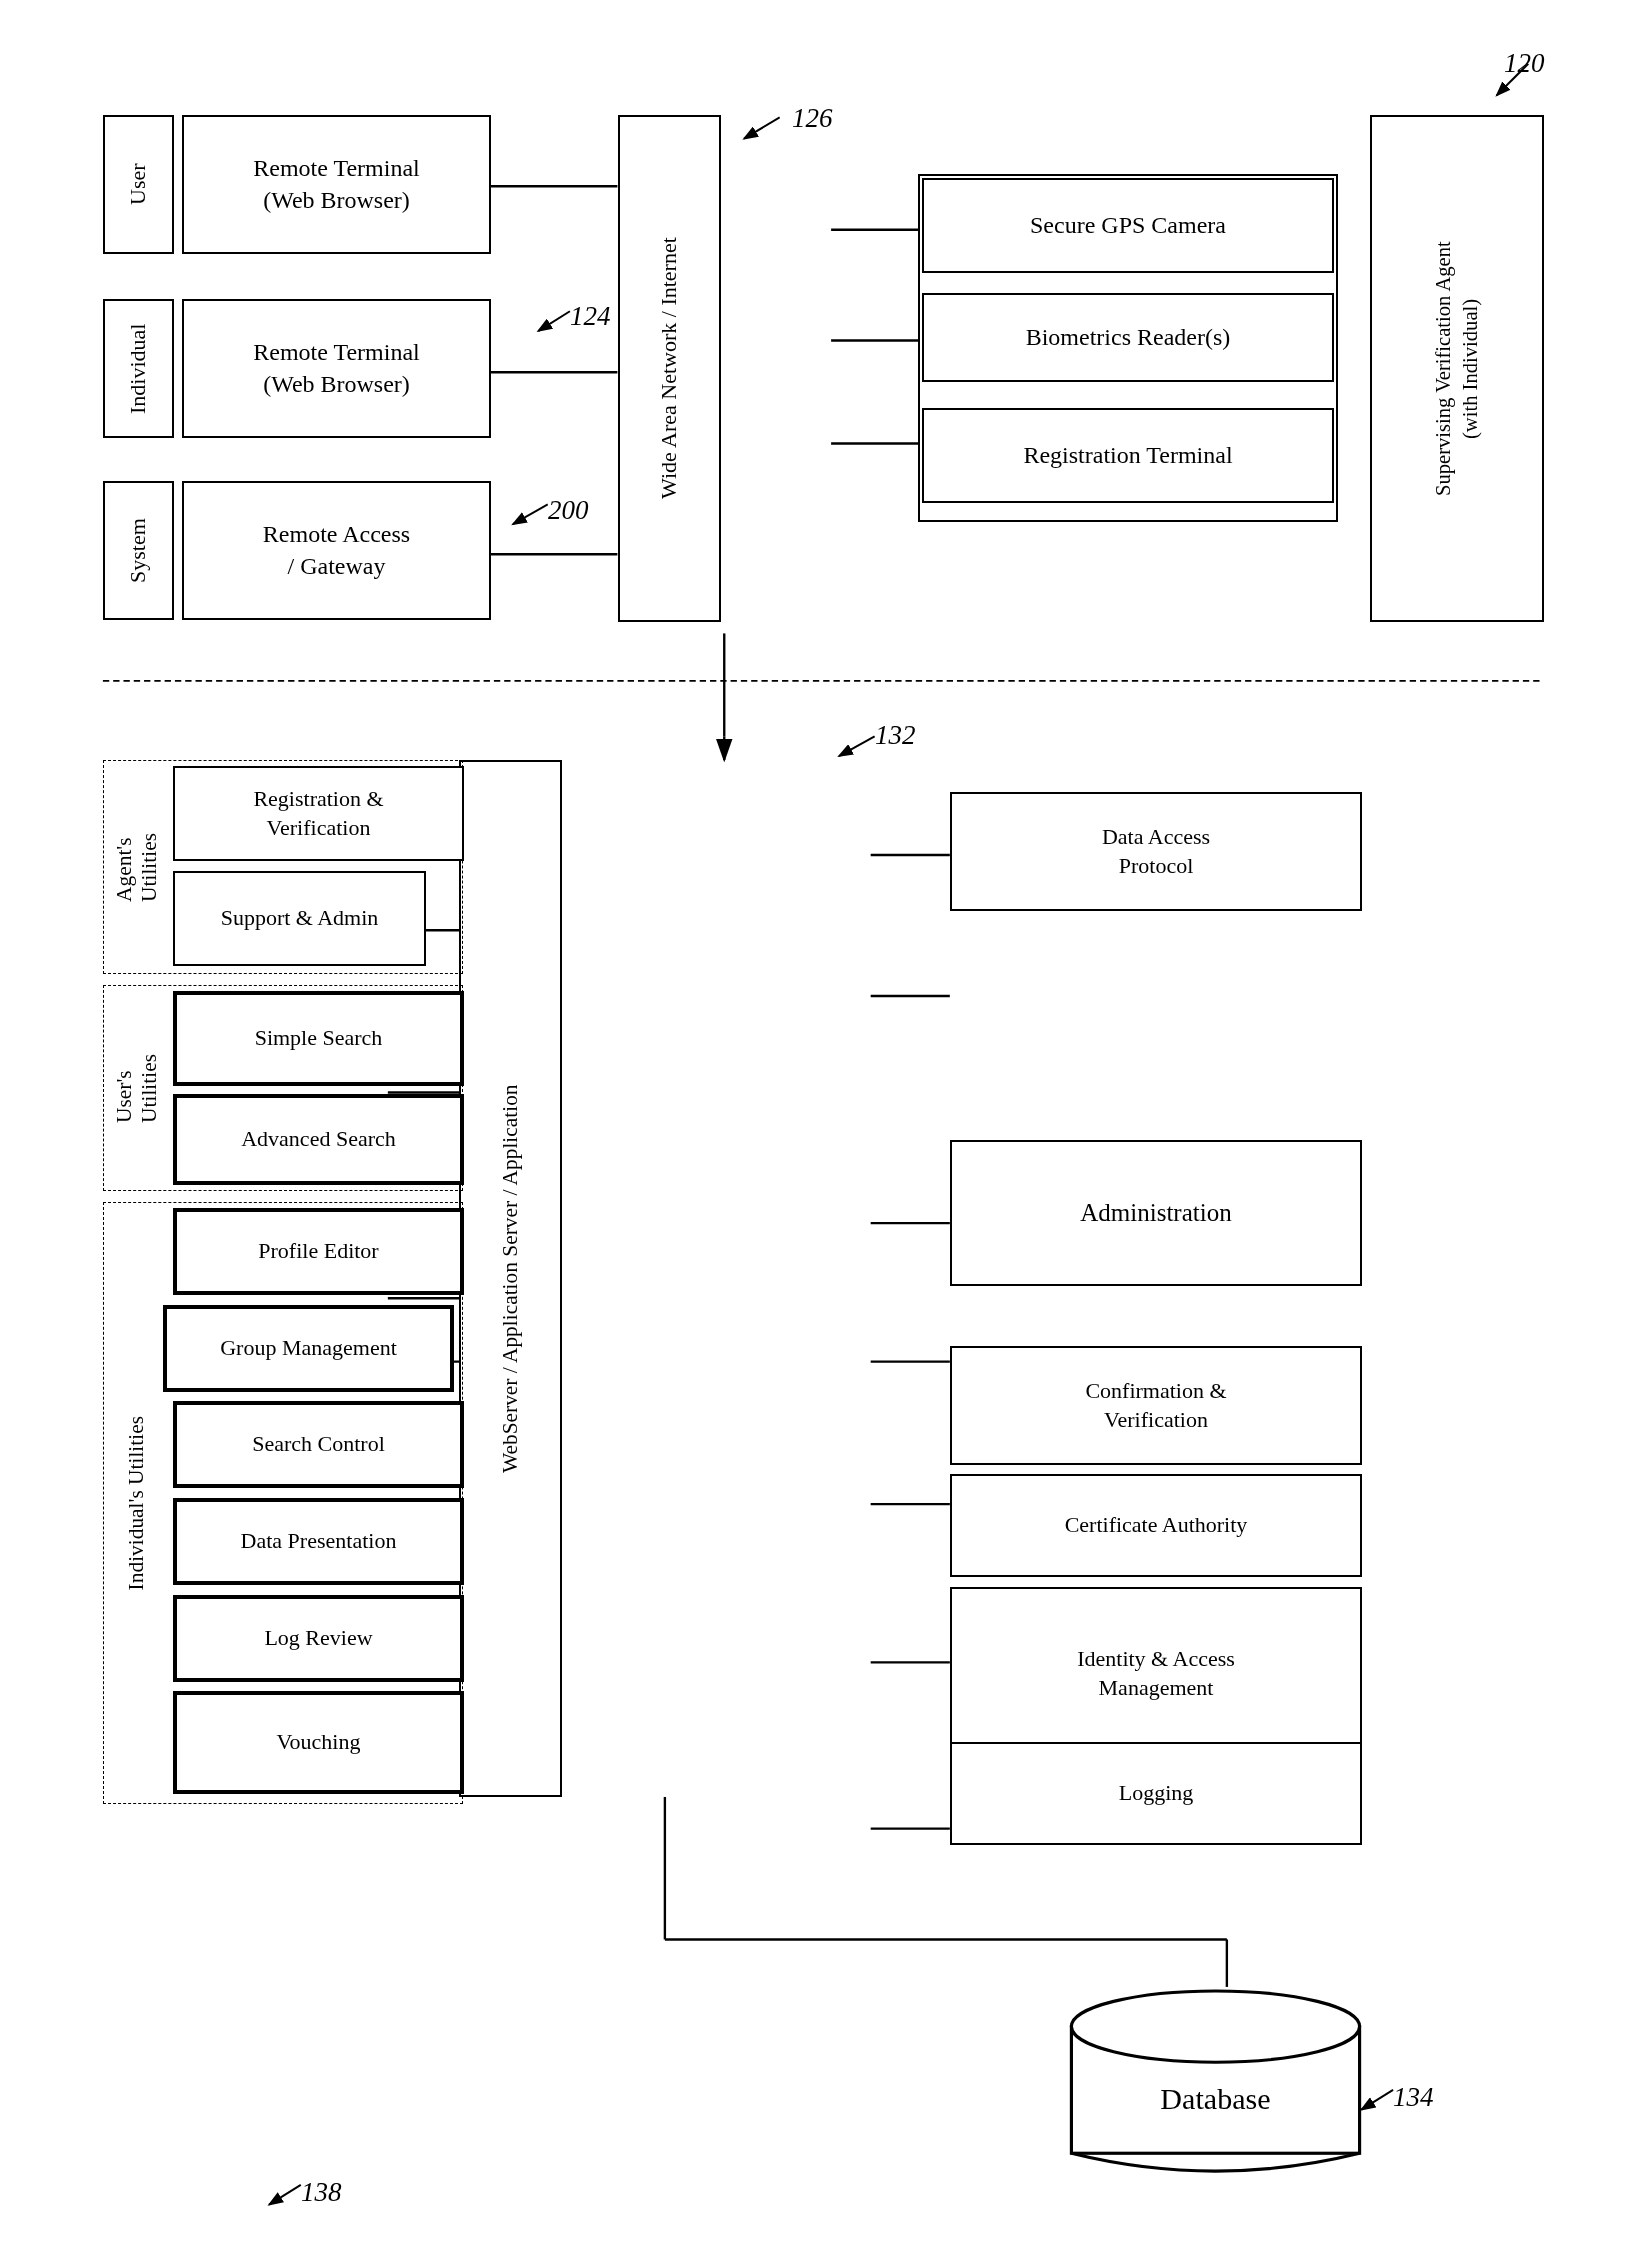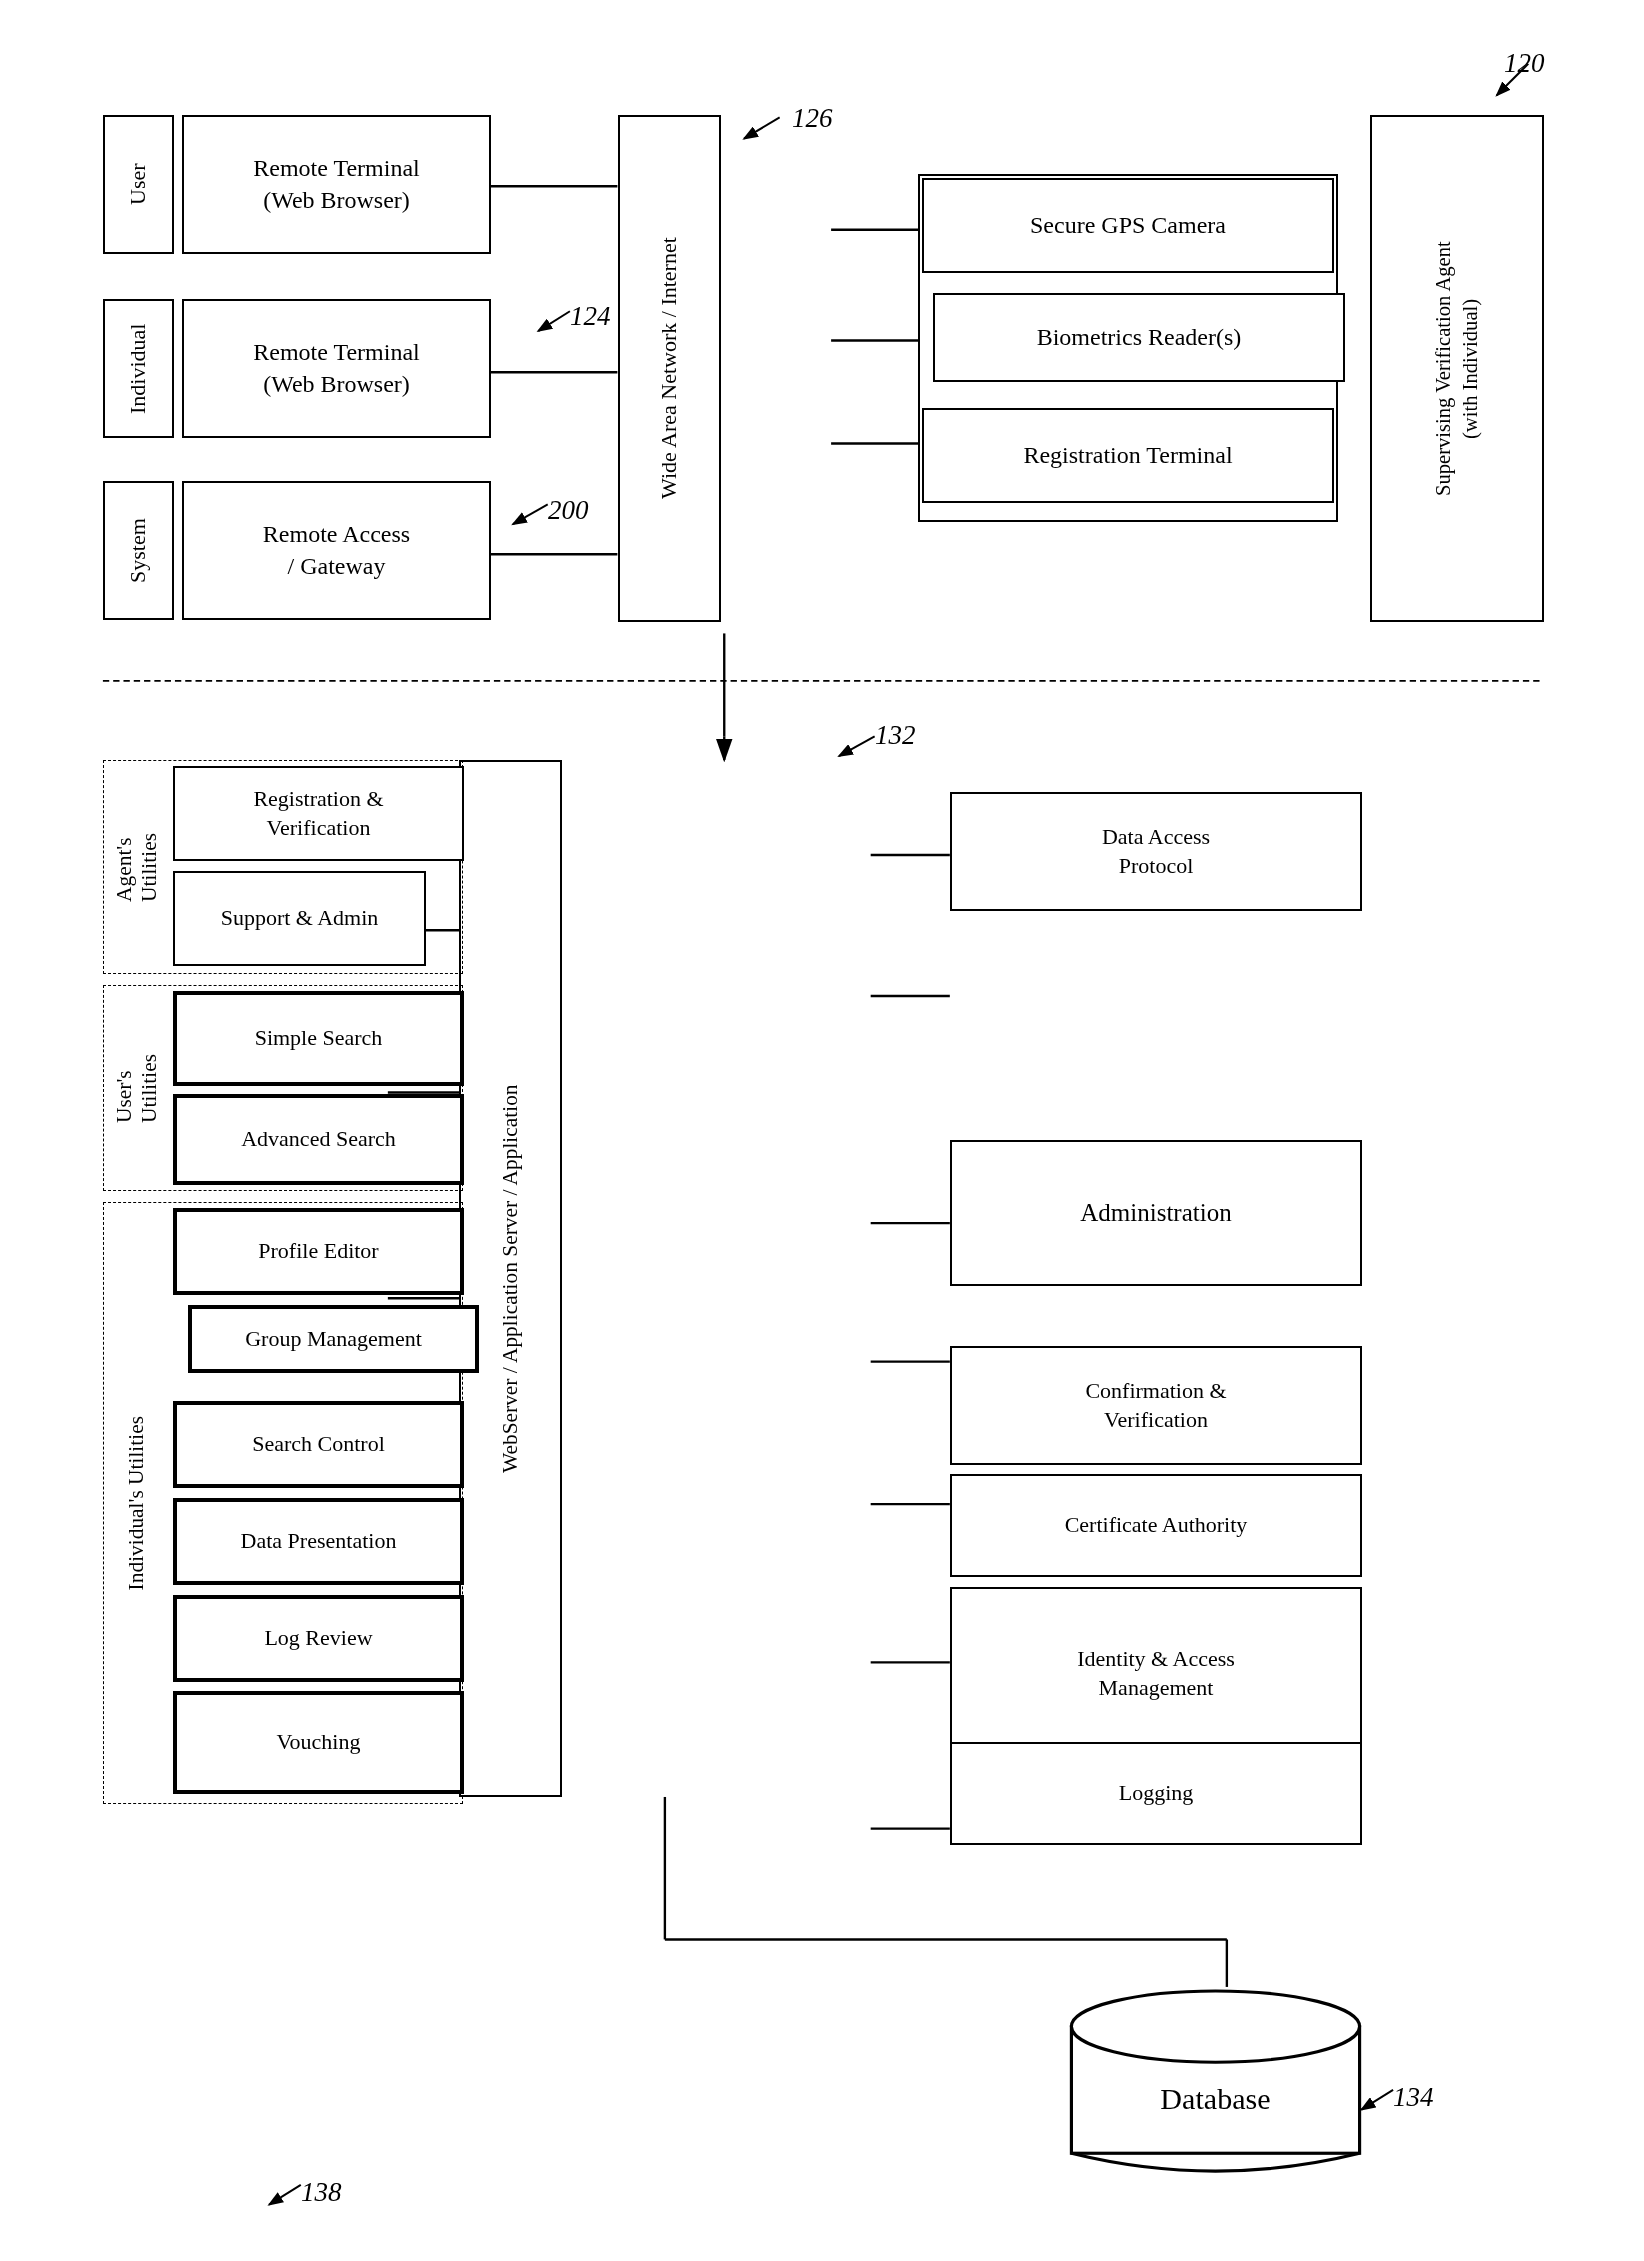--- a/index.html
+++ b/index.html
@@ -174,21 +174,21 @@
   <div class="box" style="left:182px; top:299px; width:309px; height:139px; font-size:24px;">Remote Terminal<br>(Web Browser)</div>
 
   <div class="box" style="left:182px; top:481px; width:309px; height:139px; font-size:24px;">Remote Access<br>/ Gateway</div>
 
   <div class="box" style="left:618px; top:115px; width:103px; height:507px; writing-mode:vertical-rl; transform:rotate(180deg); font-size:22px; padding:8px;">Wide Area Network / Internet</div>
 
   <div style="position:absolute; left:918px; top:174px; width:420px; height:348px; border:2.4px solid #000; background:#fff;"></div>
 
   <div class="box" style="left:922px; top:178px; width:412px; height:95px; font-size:24px;">Secure GPS Camera</div>
 
-  <div class="box" style="left:922px; top:293px; width:412px; height:89px; font-size:24px;margin-left:11px;">Biometrics Reader(s)</div>
+  <div class="box" style="left:922px; top:293px; width:412px; height:89px; font-size:24px;">Biometrics Reader(s)</div>
 
   <div class="box" style="left:922px; top:408px; width:412px; height:95px; font-size:24px;">Registration Terminal</div>
 
   <div class="box" style="left:1370px; top:115px; width:174px; height:507px; writing-mode:vertical-rl; transform:rotate(180deg); font-size:20.6px; padding:8px;">Supervising Verification Agent<br>(with Individual)</div>
 
   <div class="box" style="left:459px; top:760px; width:103px; height:1037px; writing-mode:vertical-rl; transform:rotate(180deg); font-size:21.4px; padding:6.3px; border-width:2.4px;">WebServer / Application Server / Application</div>
 
   <div class="box-dashed" style="position:absolute; left:103px; top:760px; width:360px; height:214px; border:1.6px dashed #000;"></div>
 
   <div style="position:absolute; left:103px; top:760px; width:67px; height:214px; display:flex; align-items:center; justify-content:center;">
@@ -210,21 +210,21 @@
   <div class="box box-thick" style="left:173px; top:1094px; width:291px; height:91px; font-size:22px; border-width:4px;">Advanced Search</div>
 
   <div class="box-dashed" style="position:absolute; left:103px; top:1202px; width:360px; height:602px; border:1.6px dashed #000;"></div>
 
   <div style="position:absolute; left:103px; top:1202px; width:67px; height:602px; display:flex; align-items:center; justify-content:center;">
     <span style="writing-mode:vertical-rl; transform:rotate(180deg); font-size:21.4px; font-family:'Times New Roman',serif;">Individual's Utilities</span>
   </div>
 
   <div class="box box-thick" style="left:173px; top:1208px; width:291px; height:87px; font-size:22px; border-width:4px;">Profile Editor</div>
 
-  <div class="box box-thick" style="left:188px; top:1305px; width:291px; height:68px; font-size:22px; border-width:4px;">Group Management</div>
+  <div class="box box-thick" style="left:163px; top:1305px; width:291px; height:87px; font-size:22px; border-width:4px;">Group Management</div>
 
   <div class="box box-thick" style="left:173px; top:1401px; width:291px; height:87px; font-size:22px; border-width:4px;">Search Control</div>
 
   <div class="box box-thick" style="left:173px; top:1498px; width:291px; height:87px; font-size:22px; border-width:4px;">Data Presentation</div>
 
   <div class="box box-thick" style="left:173px; top:1595px; width:291px; height:87px; font-size:22px; border-width:4px;">Log Review</div>
 
   <div class="box box-thick" style="left:173px; top:1691px; width:291px; height:103px; font-size:22px; border-width:4px;">Vouching</div>
 
   <div class="box" style="left:950px; top:792px; width:412px; height:119px; font-size:22px;">Data Access<br>Protocol</div>

